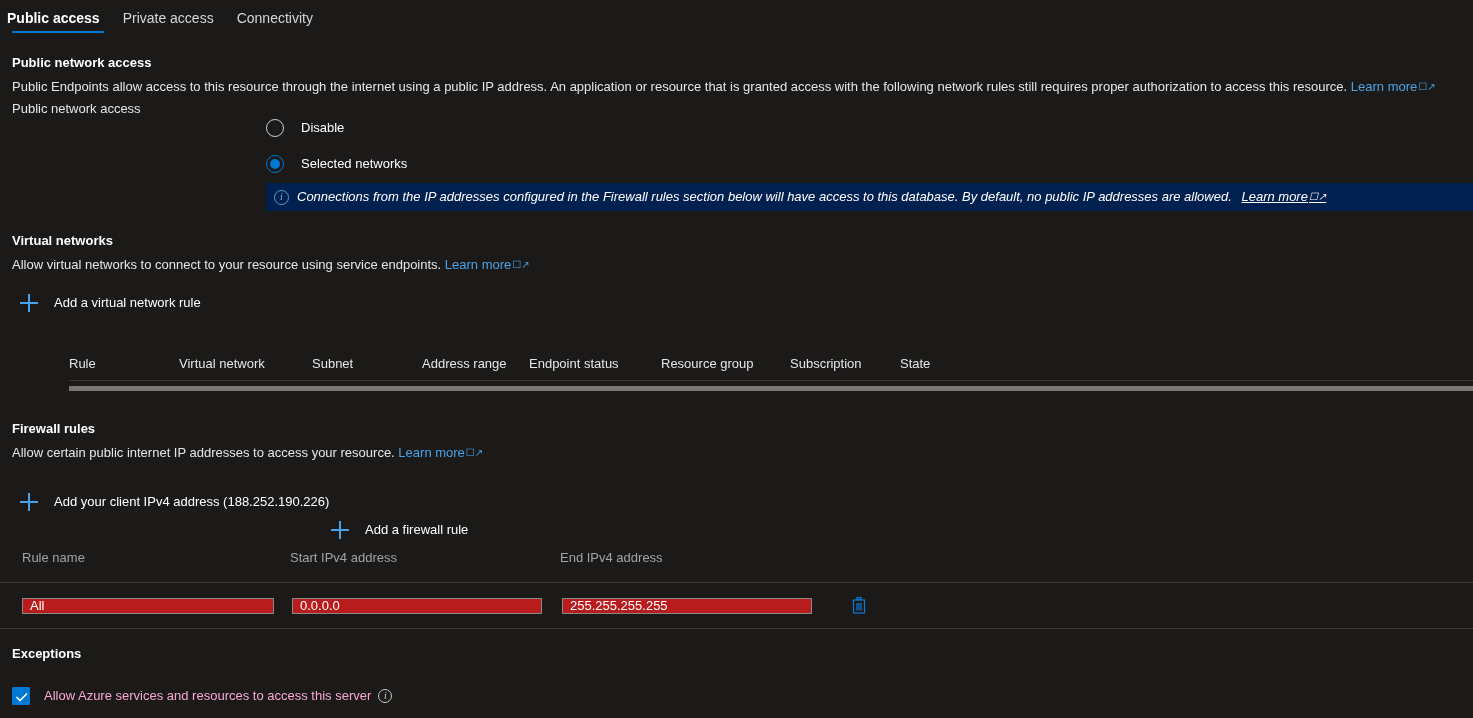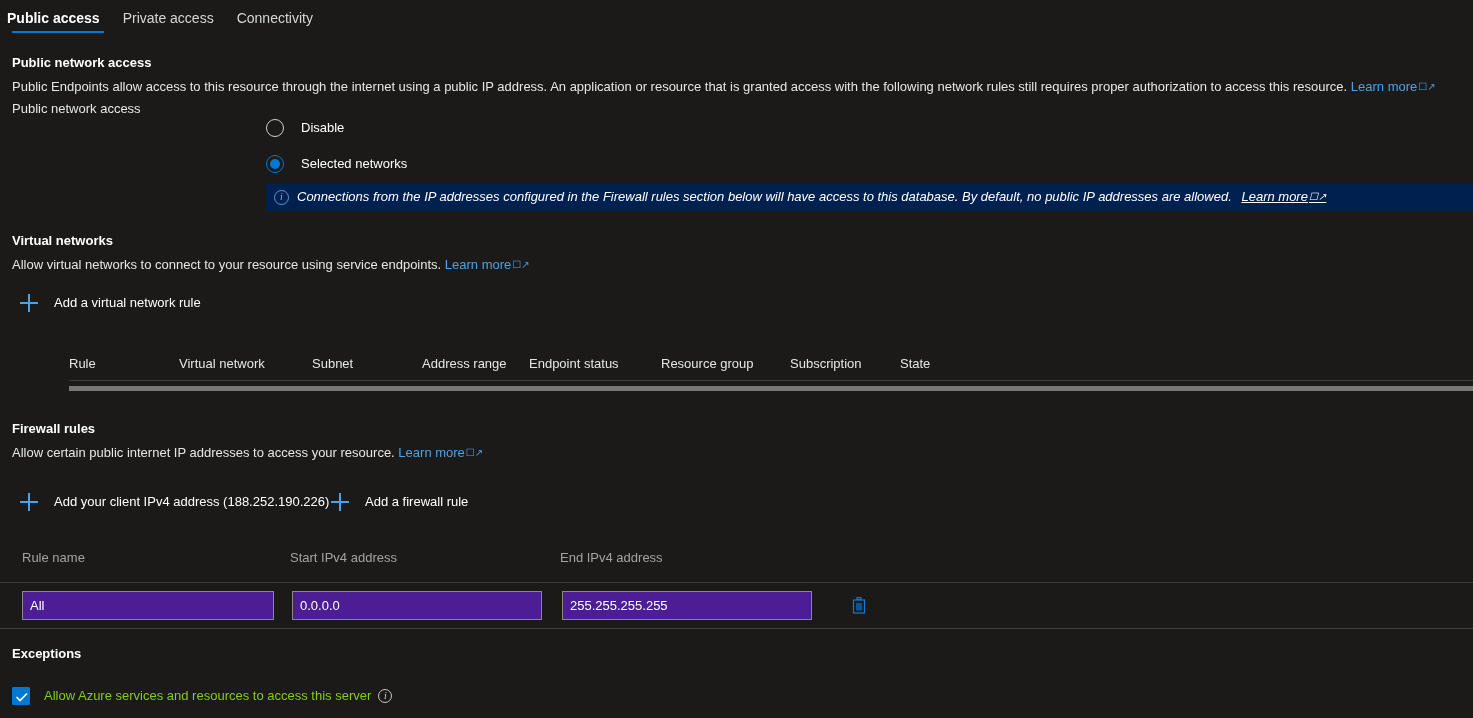--- a/index.html
+++ b/index.html
@@ -135,38 +135,38 @@
   }
   #vnet-scrollbar-track {
     margin-left: 22px; margin-top: 5px; height: 5px; background: #252423;
   }
   #vnet-scrollbar-thumb { height: 5px; width: 100%; background: #797775; }
 
   
   #firewall-rules-heading { left: 12px; top: 420px; }
   #firewall-rules-desc { left: 12px; top: 444px; white-space: nowrap; }
   #add-client-ip { left: 20px; top: 493px; }
-  #add-firewall-rule { left: 331px; top: 493px; }
+  #add-firewall-rule { left: 331px; top: 521px; }
 
   
   #firewall-table { position: absolute; left: 0; top: 550px; width: 1473px; }
   #firewall-table-header {
     display: flex; height: 32px; align-items: flex-start;
     font-size: 13px; color: #a3a3a3; padding-left: 22px;
   }
   .fw-col-rule { width: 268px; flex: none; }
   .fw-col-start { width: 270px; flex: none; }
   .fw-col-end { width: 270px; flex: none; }
   .fw-hr { height: 1px; background: #3b3a39; width: 1473px; }
   #firewall-row {
     display: flex; align-items: center; height: 45px; padding-left: 22px;
   }
   .fw-input {
-    height: 29px;
-    background: #4c1d95;
+    height: 16px;
+    background: #b91c1c;
     border: 1px solid #8a8886;
     color: #ffffff;
     font-size: 13px;
     font-family: "Liberation Sans", sans-serif;
     padding: 0 7px;
     outline: none;
   }
   #rule-name-input { width: 252px; }
   #start-ip-input { width: 250px; margin-left: 18px; }
   #end-ip-input { width: 250px; margin-left: 20px; }
@@ -182,21 +182,21 @@
     position: absolute; left: 12px; top: 687px;
     display: flex; align-items: center; cursor: pointer;
   }
   .checkbox {
     width: 18px; height: 18px; flex: none;
     background: #0078d4; border: 1px solid #0078d4;
     position: relative; border-radius: 1px;
   }
   .checkbox svg { position: absolute; left: 2px; top: 3px; }
   #allow-azure-services-label {
-    margin-left: 14px; font-size: 13px; color: #84cc16; line-height: 18px; white-space: nowrap;
+    margin-left: 14px; font-size: 13px; color: #f9a8d4; line-height: 18px; white-space: nowrap;
   }
   .info-outline {
     margin-left: 7px; width: 14px; height: 14px; border-radius: 50%;
     border: 1px solid #c8c6c4; color: #d6d6d6;
     font-size: 10px; display: inline-flex; align-items: center; justify-content: center;
     font-family: "Liberation Serif", serif; font-style: italic; cursor: pointer;
     flex: none; line-height: 1;
   }
 </style>
 </head>

